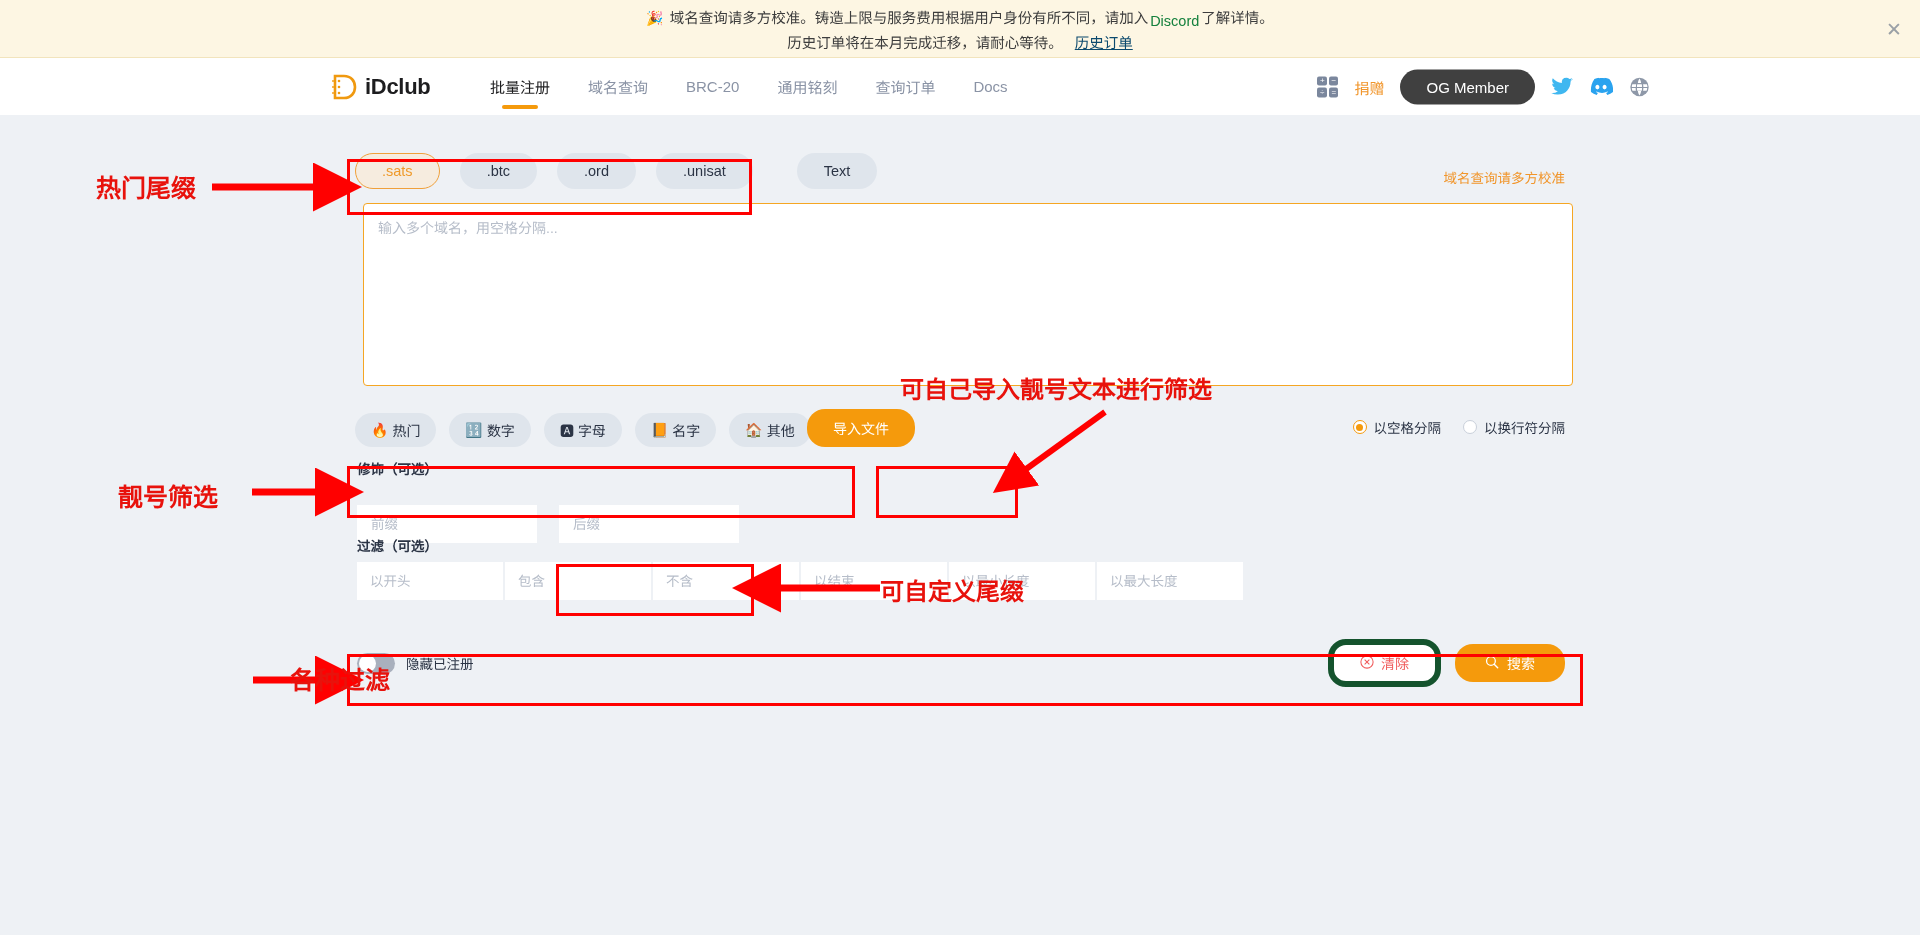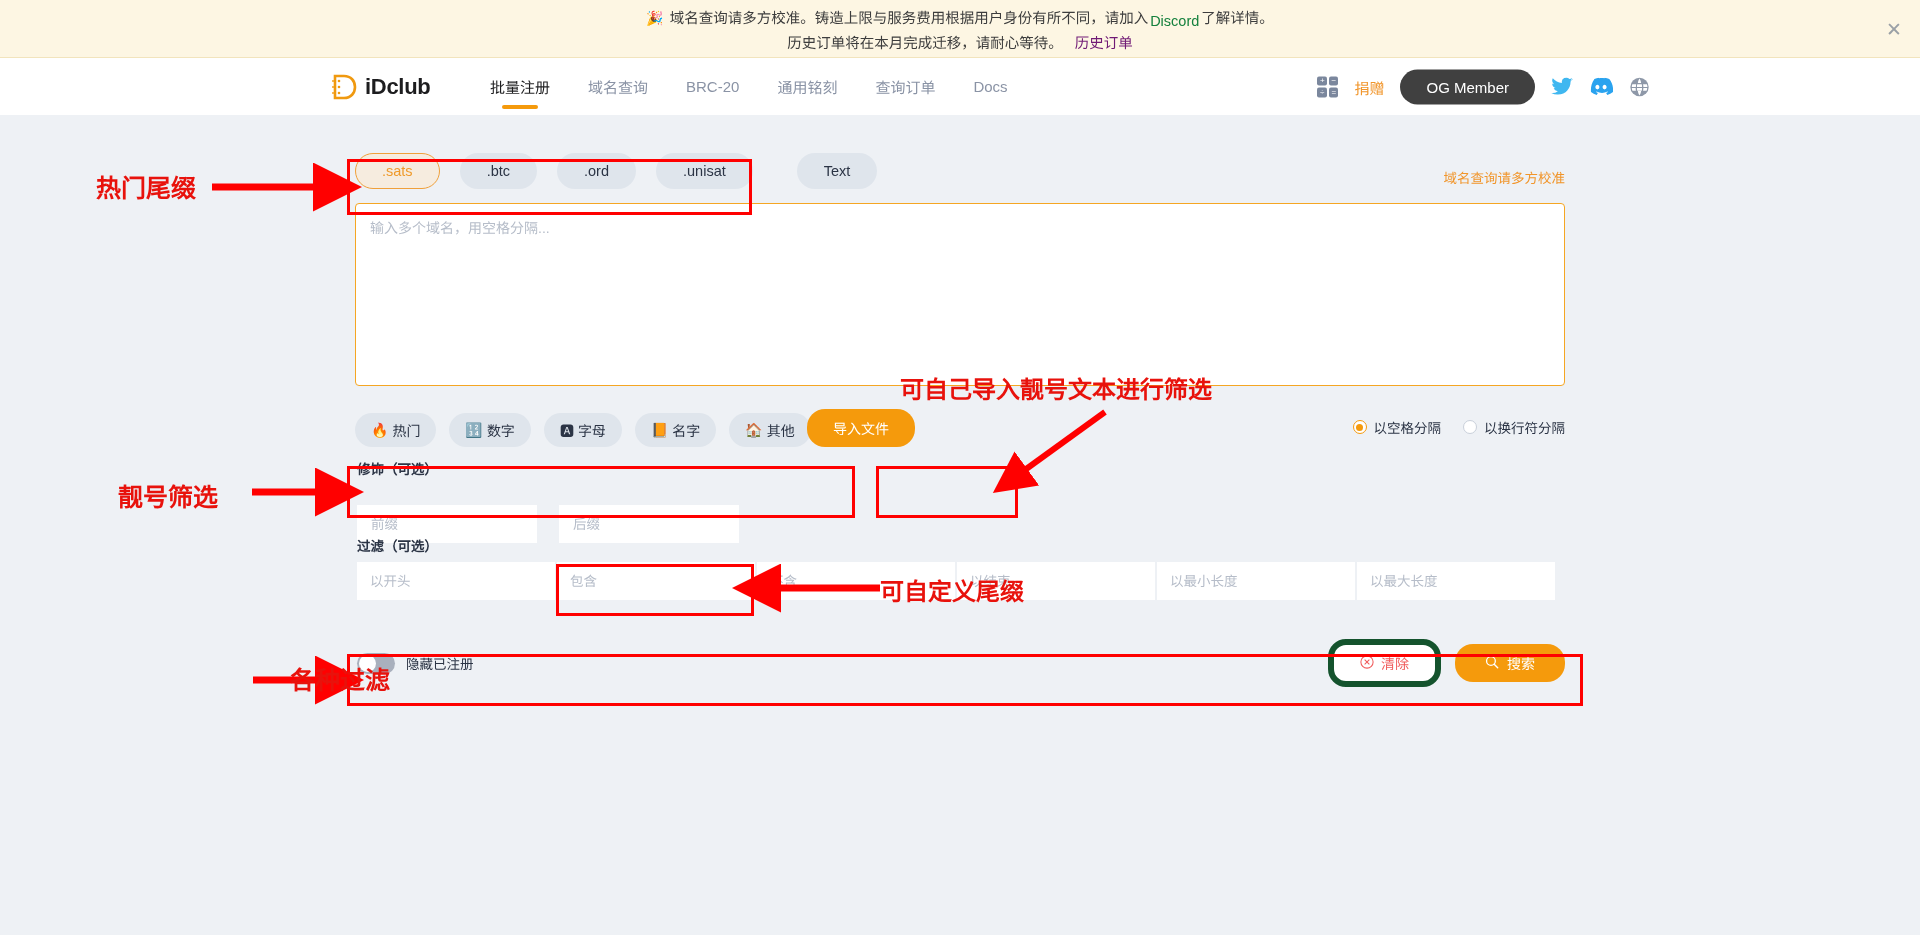--- a/index.html
+++ b/index.html
@@ -25,21 +25,21 @@
   }
   .banner-line {
     font-size: 14.5px; color: #3d3d3d; line-height: 20px;
     display: flex; align-items: center; gap: 2px; white-space: nowrap;
   }
   .banner-emoji { font-size: 14px; margin-right: 4px; }
   .banner-link {
     color: #15803d; cursor: pointer; margin-top: 7px;
   }
   .banner-link2 {
-    color: #701a75; cursor: pointer; margin-left: 10px;
+    color: #0c4a6e; text-decoration: underline; cursor: pointer; margin-left: 10px;
   }
   .banner-close {
     position: absolute; right: 18px; top: 50%; transform: translateY(-50%);
     font-size: 19px; color: #9aa0a6; cursor: pointer; line-height: 1;
     font-family: "DejaVu Sans", sans-serif;
   }
 
   
   .header {
     position: relative;
@@ -113,21 +113,21 @@
   }
   .chip.active {
     background: #f6ecdf; color: #ef9a2a; border: 1px solid #f0a03a;
   }
   .hint-link {
     position: absolute; right: 0; top: 52px;
     font-size: 13.5px; color: #f1952a; cursor: pointer; white-space: nowrap;
   }
 
   
-  .ta-wrap { position: absolute; left: 0; top: 88px; width: 1312px; }
+  .ta-wrap { position: absolute; left: 8px; top: 88px; width: 1312px; }
   .domain-ta {
     width: 1210px; height: 183px;
     border: 1.5px solid #f5a623; border-radius: 4px;
     background: #ffffff; resize: none; outline: none;
     padding: 13px 14px; font-size: 14px; color: #2b3445;
     font-family: "Liberation Sans", "DejaVu Sans", sans-serif;
   }
   .domain-ta::placeholder { color: #b6bdc9; }
 
   
@@ -183,21 +183,21 @@
     padding: 0 14px; font-family: "Liberation Sans", "DejaVu Sans", sans-serif;
   }
   .inp::placeholder { color: #b6bdc9; }
   .inp-xiushi { width: 180px; }
 
   
   .guolv-row {
     position: absolute; left: 2px; top: 447px;
     display: flex; gap: 2px;
   }
-  .inp-guolv { width: 198px; padding-left: 13px; }
+  .inp-guolv { width: 146px; padding-left: 13px; }
 
   
   .bottom-row {
     position: absolute; left: 2px; top: 524px; width: 1208px;
     display: flex; align-items: center; justify-content: space-between;
   }
   .toggle-wrap { display: flex; align-items: center; gap: 11px; }
   .toggle {
     width: 38px; height: 21px; border-radius: 11px; background: #a9b0bd;
     position: relative; cursor: pointer;

